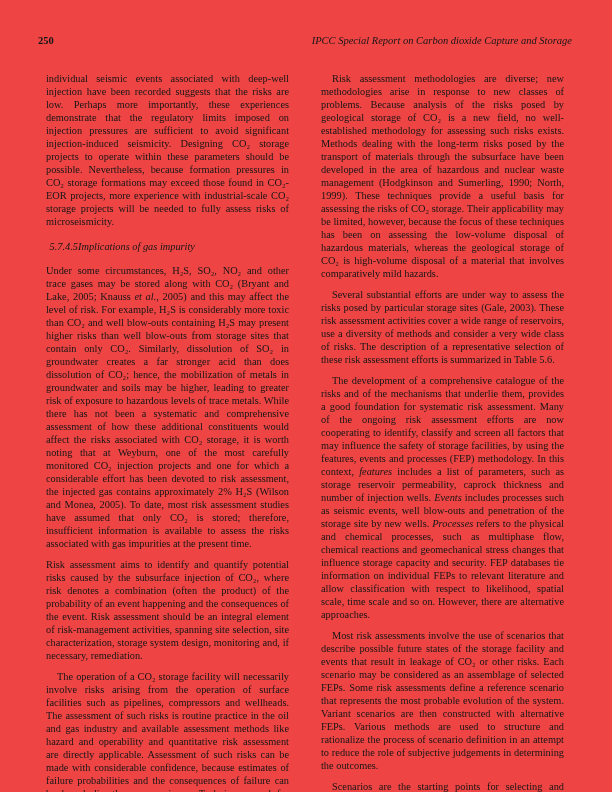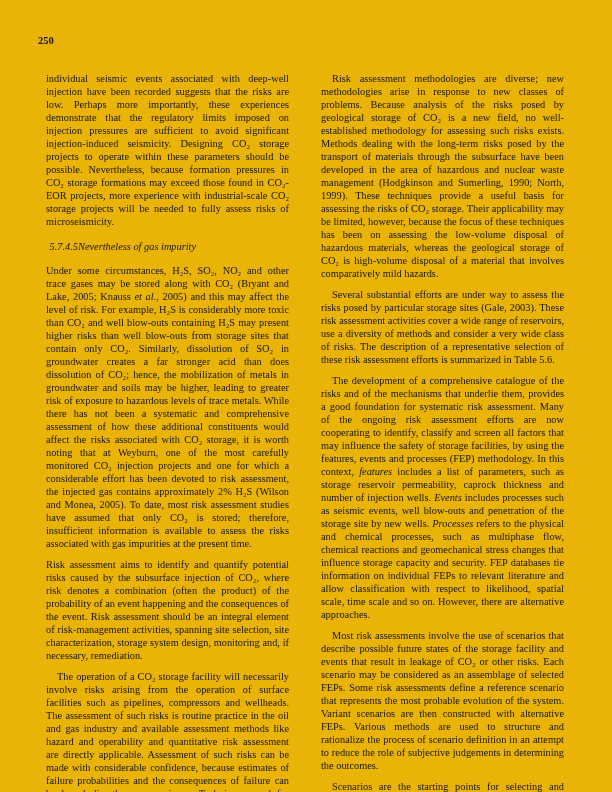--- a/index.html
+++ b/index.html
@@ -1,21 +1,21 @@
 <!DOCTYPE html>
 <html><head>
 <meta charset="utf-8">
 <style>
   html, body { margin: 0; padding: 0; background: #e8e8e8; }
   .page {
     position: relative;
     width: 612px;
     height: 792px;
     margin: 0 auto;
-    background: #eab308;
+    background: #ef4444;
     box-sizing: border-box;
     padding: 34px 40px 28px 38px;
     font-family: "Liberation Serif", serif;
     color: #161616;
     overflow: hidden;
   }
   .page-header {
     display: flex;
     justify-content: space-between;
     align-items: baseline;
@@ -42,27 +42,28 @@
   .heading .h-num { flex: 0 0 40px; }
   .heading.italic { font-style: italic; }
   .heading.bold-italic { font-style: italic; font-weight: bold; }
 </style>
 </head>
 <body>
 
 <div class="page">
   <header class="page-header">
     <span class="page-number">250</span>
+    <span class="running-title">IPCC Special Report on Carbon dioxide Capture and Storage</span>
   </header>
   <main class="columns">
     <section class="column">
         <p class="para"><span>individual seismic events associated with deep-well injection have been recorded suggests that the risks are low. Perhaps more importantly, these experiences demonstrate that the regulatory limits imposed on injection pressures are sufficient to avoid significant injection-induced seismicity. Designing CO₂ storage projects to operate within these parameters should be possible. Nevertheless, because formation pressures in CO₂ storage formations may exceed those found in CO₂-EOR projects, more experience with industrial-scale CO₂ storage projects will be needed to fully assess risks of microseismicity.</span></p>
         <div class="heading italic">
           <span class="h-num">5.7.4.5</span>
-          <span class="h-title">Nevertheless of gas impurity</span>
+          <span class="h-title">Implications of gas impurity</span>
         </div>
         <p class="para"><span>Under some circumstances, H₂S, SO₂, NO₂ and other trace gases may be stored along with CO₂ (Bryant and Lake, 2005; Knauss </span><i>et al.</i><span>, 2005) and this may affect the level of risk. For example, H₂S is considerably more toxic than CO₂ and well blow-outs containing H₂S may present higher risks than well blow-outs from storage sites that contain only CO₂. Similarly, dissolution of SO₂ in groundwater creates a far stronger acid than does dissolution of CO₂; hence, the mobilization of metals in groundwater and soils may be higher, leading to greater risk of exposure to hazardous levels of trace metals. While there has not been a systematic and comprehensive assessment of how these additional constituents would affect the risks associated with CO₂ storage, it is worth noting that at Weyburn, one of the most carefully monitored CO₂ injection projects and one for which a considerable effort has been devoted to risk assessment, the injected gas contains approximately 2% H₂S (Wilson and Monea, 2005). To date, most risk assessment studies have assumed that only CO₂ is stored; therefore, insufficient information is available to assess the risks associated with gas impurities at the present time.</span></p>
         <p class="para"><span>Risk assessment aims to identify and quantify potential risks caused by the subsurface injection of CO₂, where risk denotes a combination (often the product) of the probability of an event happening and the consequences of the event. Risk assessment should be an integral element of risk-management activities, spanning site selection, site characterization, storage system design, monitoring and, if necessary, remediation.</span></p>
         <p class="para indent"><span>The operation of a CO₂ storage facility will necessarily involve risks arising from the operation of surface facilities such as pipelines, compressors and wellheads. The assessment of such risks is routine practice in the oil and gas industry and available assessment methods like hazard and operability and quantitative risk assessment are directly applicable. Assessment of such risks can be made with considerable confidence, because estimates of failure probabilities and the consequences of failure can be based directly on experience. Techniques used for assessment of operational risks will not, in general, be readily applicable to assessment of risks arising from long-term storage of CO₂ underground. However, they are applicable to the operating phase of a storage project. The remainder of this subsection addresses the long-term risks.</span></p>
       </section>
     <section class="column">
         <p class="para indent"><span>Risk assessment methodologies are diverse; new methodologies arise in response to new classes of problems. Because analysis of the risks posed by geological storage of CO₂ is a new field, no well-established methodology for assessing such risks exists. Methods dealing with the long-term risks posed by the transport of materials through the subsurface have been developed in the area of hazardous and nuclear waste management (Hodgkinson and Sumerling, 1990; North, 1999). These techniques provide a useful basis for assessing the risks of CO₂ storage. Their applicability may be limited, however, because the focus of these techniques has been on assessing the low-volume disposal of hazardous materials, whereas the geological storage of CO₂ is high-volume disposal of a material that involves comparatively mild hazards.</span></p>
         <p class="para indent"><span>Several substantial efforts are under way to assess the risks posed by particular storage sites (Gale, 2003). These risk assessment activities cover a wide range of reservoirs, use a diversity of methods and consider a very wide class of risks. The description of a representative selection of these risk assessment efforts is summarized in Table 5.6.</span></p>
         <p class="para indent"><span>The development of a comprehensive catalogue of the risks and of the mechanisms that underlie them, provides a good foundation for systematic risk assessment. Many of the ongoing risk assessment efforts are now cooperating to identify, classify and screen all factors that may influence the safety of storage facilities, by using the features, events and processes (FEP) methodology. In this context, </span><i>features</i><span> includes a list of parameters, such as storage reservoir permeability, caprock thickness and number of injection wells. </span><i>Events</i><span> includes processes such as seismic events, well blow-outs and penetration of the storage site by new wells. </span><i>Processes</i><span> refers to the physical and chemical processes, such as multiphase flow, chemical reactions and geomechanical stress changes that influence storage capacity and security. FEP databases tie information on individual FEPs to relevant literature and allow classification with respect to likelihood, spatial scale, time scale and so on. However, there are alternative approaches.</span></p>
         <p class="para indent"><span>Most risk assessments involve the use of scenarios that describe possible future states of the storage facility and events that result in leakage of CO₂ or other risks. Each scenario may be considered as an assemblage of selected FEPs. Some risk assessments define a reference scenario that represents the most probable evolution of the system. Variant scenarios are then constructed with alternative FEPs. Various methods are used to structure and rationalize the process of scenario definition in an attempt to reduce the role of subjective judgements in determining the outcomes.</span></p>

